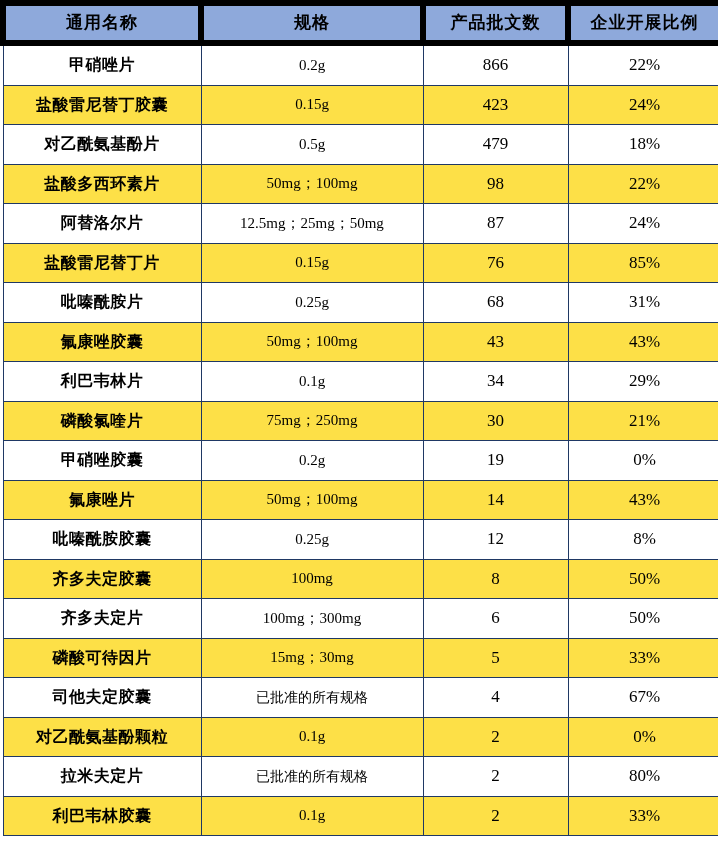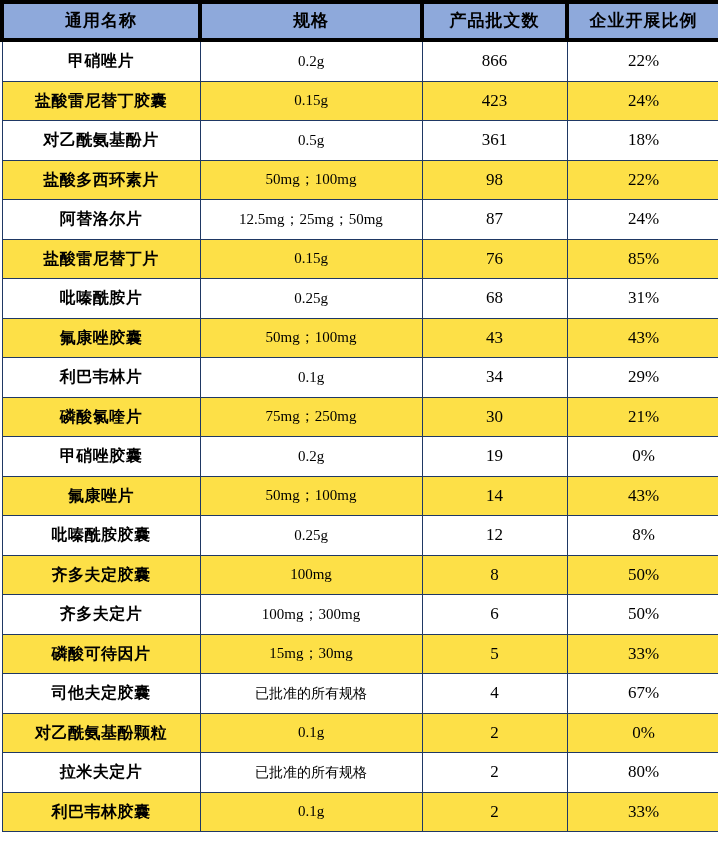--- a/index.html
+++ b/index.html
@@ -32,21 +32,21 @@
     line-height: 1.15;
   }
   #drug-table thead th {
     background: #8ea9db;
     color: #000000;
     font-family: "Liberation Sans", sans-serif;
     font-weight: bold;
     font-size: 17px;
     letter-spacing: 1px;
     height: 34px;
-    border: 4px solid #000000;
+    border: 6px solid #000000;
   }
   .name-cell {
     font-family: "Liberation Sans", sans-serif;
     font-weight: bold;
     font-size: 16px;
     letter-spacing: 0.5px;
     margin-left: 44px;
   }
   .spec-cell {
     font-family: "Liberation Serif", serif;
@@ -100,21 +100,21 @@
       </tr>
       <tr class="shade">
         <td class="name-cell">盐酸雷尼替丁胶囊</td>
         <td class="spec-cell">0.15g</td>
         <td class="num-cell">423</td>
         <td class="pct-cell">24%</td>
       </tr>
       <tr class="plain">
         <td class="name-cell">对乙酰氨基酚片</td>
         <td class="spec-cell">0.5g</td>
-        <td class="num-cell">361</td>
+        <td class="num-cell">479</td>
         <td class="pct-cell">18%</td>
       </tr>
       <tr class="shade">
         <td class="name-cell">盐酸多西环素片</td>
         <td class="spec-cell">50mg；100mg</td>
         <td class="num-cell">98</td>
         <td class="pct-cell">22%</td>
       </tr>
       <tr class="plain">
         <td class="name-cell">阿替洛尔片</td>

